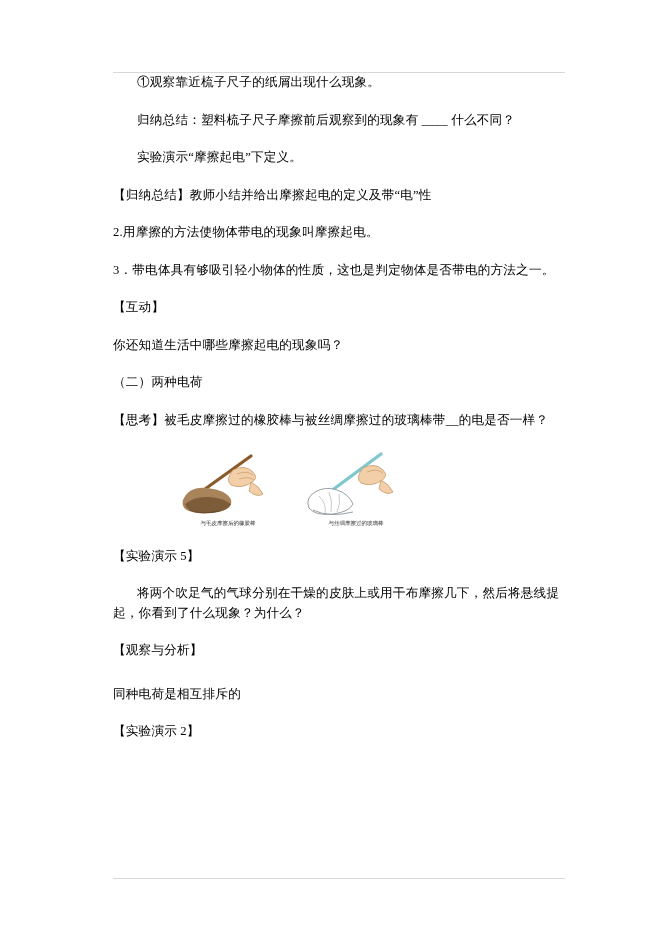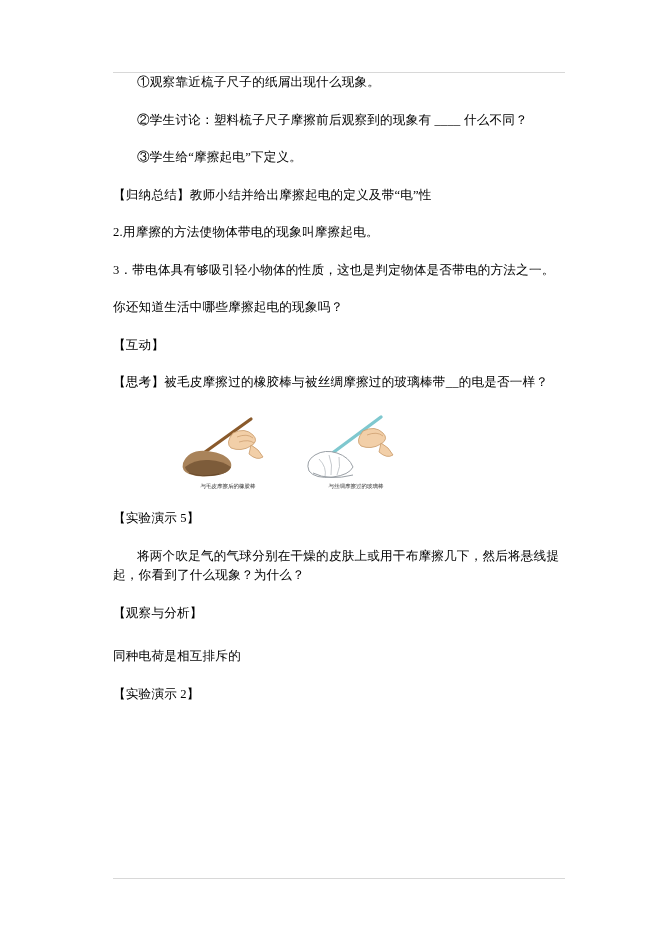--- a/index.html
+++ b/index.html
@@ -87,27 +87,28 @@
 </head>
 <body>
 
 <div class="page">
   <div class="line-top"></div>
   <div class="line-bottom"></div>
 
   <div class="content">
 
     <p class="para indent">①观察靠近梳子尺子的纸屑出现什么现象。</p>
-    <p class="para indent">②学生讨论：塑料梳子尺子摩擦前后观察到的现象有 ____ 什么不同？</p>
-    <p class="para indent">③学生给“摩擦起电”下定义。</p>
+    <p class="para indent">归纳总结：塑料梳子尺子摩擦前后观察到的现象有 ____ 什么不同？</p>
+    <p class="para indent">实验演示“摩擦起电”下定义。</p>
     <p class="para">【归纳总结】教师小结并给出摩擦起电的定义及带“电”性</p>
     <p class="para">2.用摩擦的方法使物体带电的现象叫摩擦起电。</p>
     <p class="para">3．带电体具有够吸引轻小物体的性质，这也是判定物体是否带电的方法之一。</p>
+    <p class="para">【互动】</p>
     <p class="para">你还知道生活中哪些摩擦起电的现象吗？</p>
-    <p class="para">【互动】</p>
+    <p class="para">（二）两种电荷</p>
     <p class="para">【思考】被毛皮摩擦过的橡胶棒与被丝绸摩擦过的玻璃棒带__的电是否一样？</p>
 
     <div class="fig-wrap">
 
       <div class="fig">
         <div class="fig-img">
           <svg width="110" height="70" viewBox="0 0 110 70">
             <rect x="0" y="0" width="110" height="70" fill="#ffffff"></rect>
 
             <line x1="14" y1="54" x2="78" y2="8" stroke="#8a5a2b" stroke-width="3.2" stroke-linecap="round"></line>

